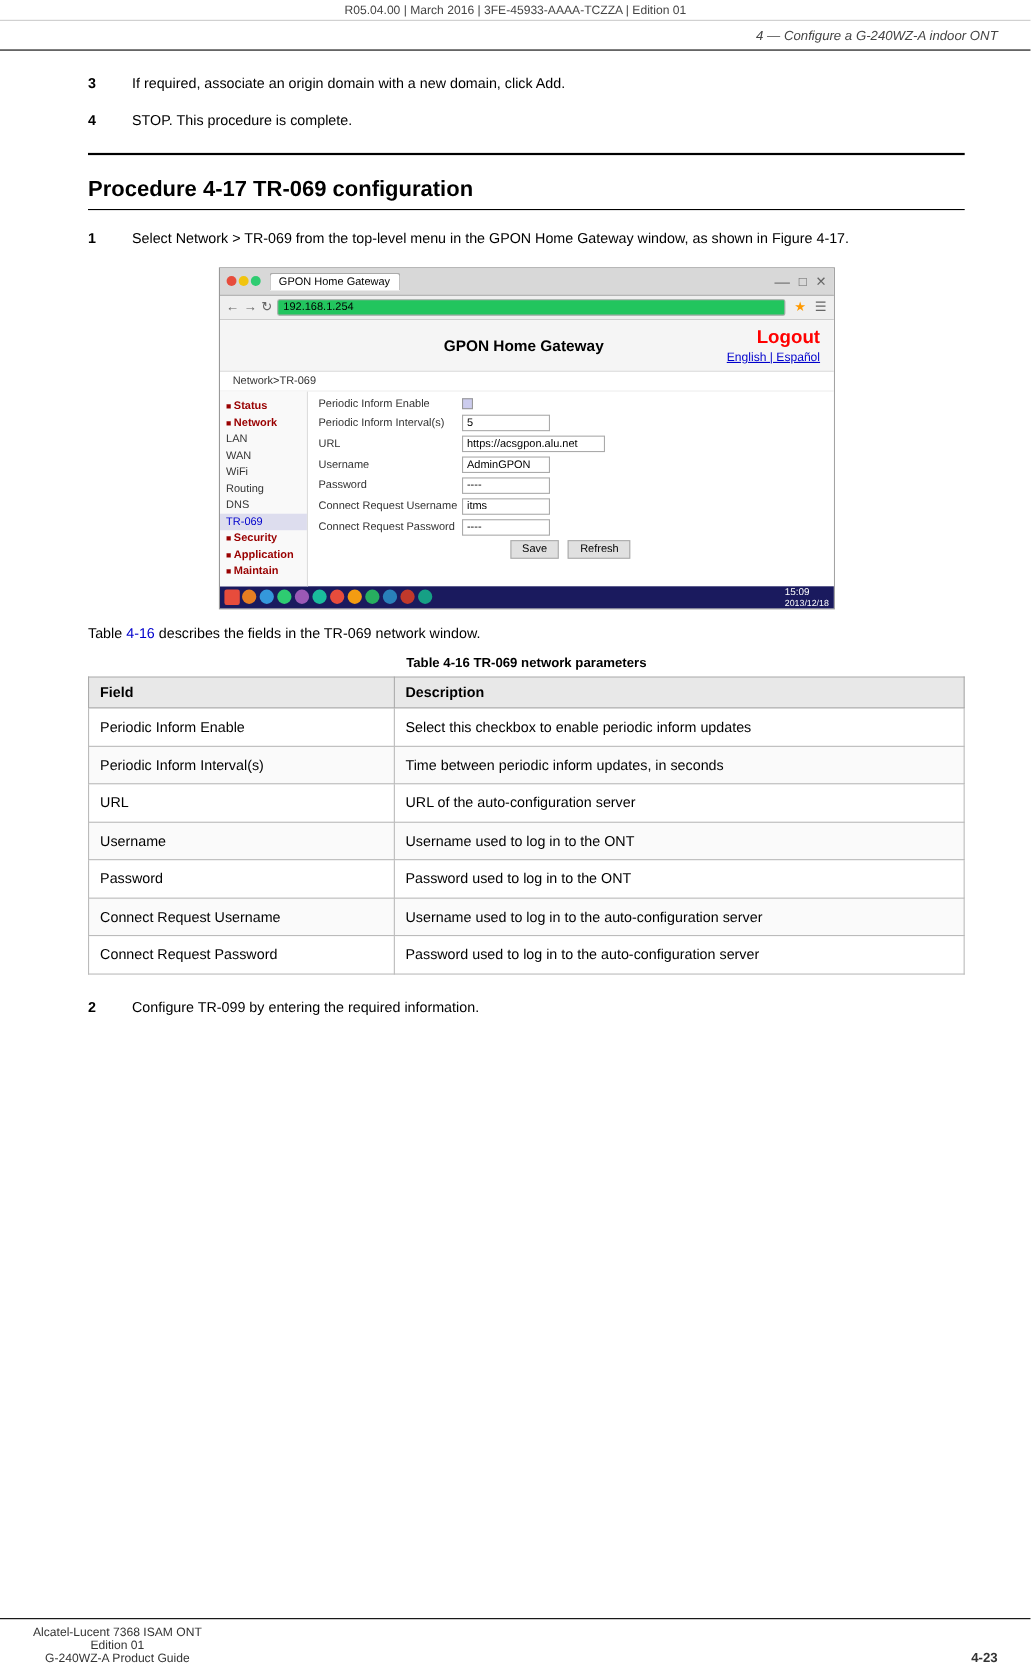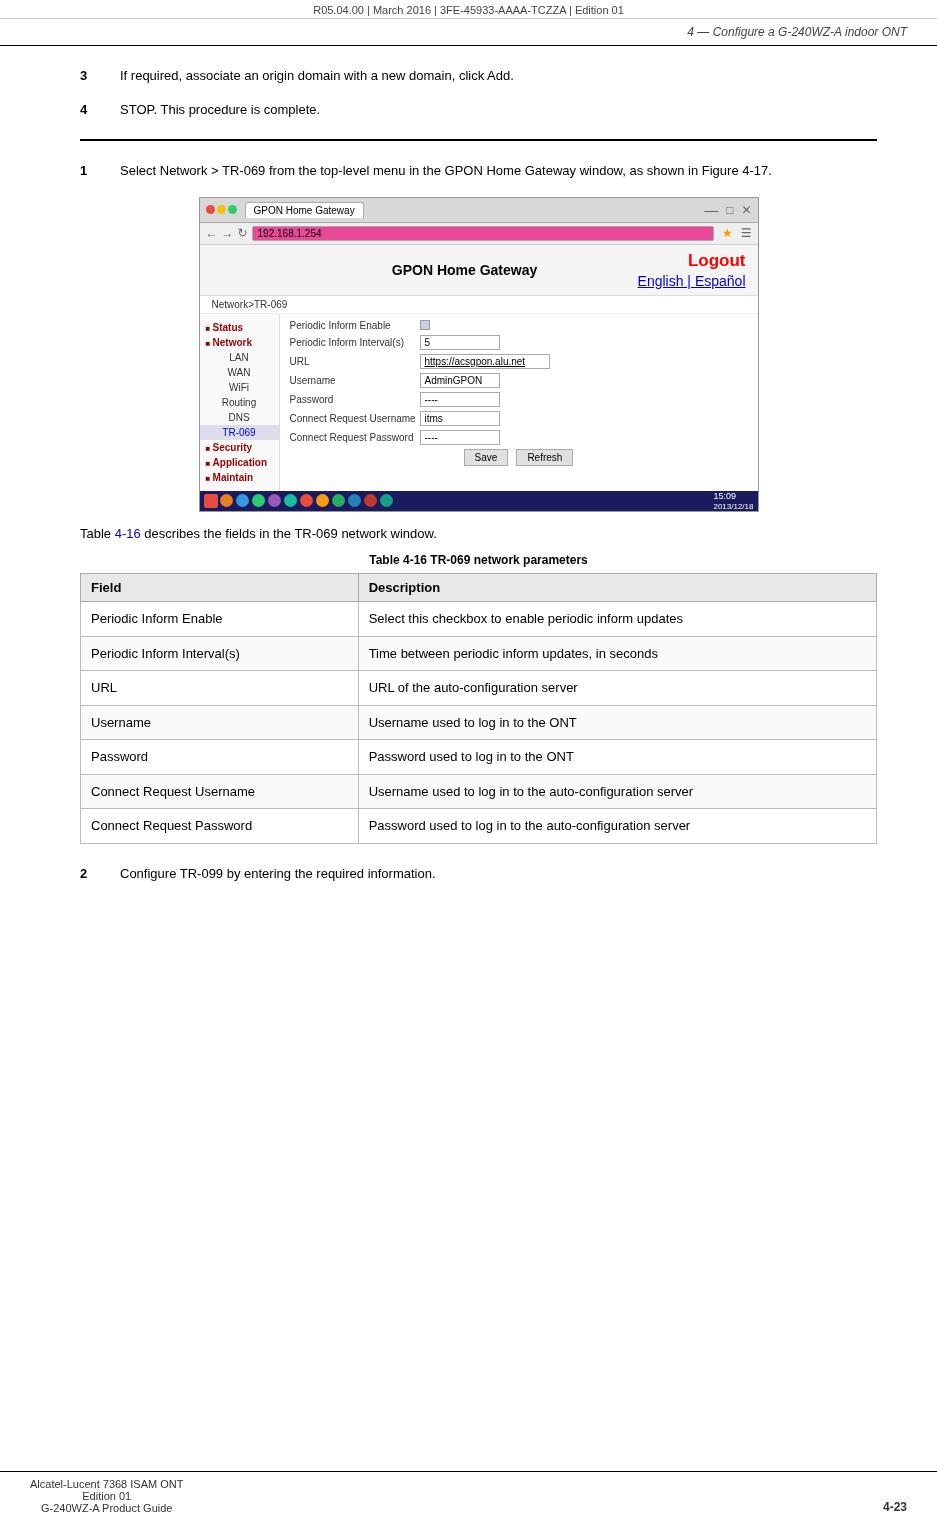--- a/index.html
+++ b/index.html
@@ -117,21 +117,21 @@
       display: flex;
       align-items: center;
       gap: 4px;
       font-size: 10px;
     }
     .nav-arrow {
       font-size: 12px; color: #666; cursor: pointer;
     }
     .address-bar {
       flex: 1;
-      background: #ec4899;
+      background: #22c55e;
       border: 1px solid #aaa;
       padding: 1px 5px;
       font-size: 10px;
       border-radius: 2px;
     }
     .browser-body {
       padding: 0;
       background: #fff;
     }
     .gpon-header {
@@ -147,21 +147,21 @@
       font-weight: bold;
       text-align: center;
       flex: 1;
     }
     .gpon-logout {
       color: red;
       font-size: 17px;
       font-weight: bold;
     }
     .gpon-lang {
-      font-size: 14px;
+      font-size: 11px;
       color: #00c;
       text-decoration: underline;
     }
     .gpon-breadcrumb {
       padding: 3px 12px;
       font-size: 10px;
       color: #333;
       border-bottom: 1px solid #eee;
     }
     .gpon-content {
@@ -171,21 +171,20 @@
       width: 80px;
       background: #f9f9f9;
       border-right: 1px solid #ddd;
       padding: 6px 0;
       font-size: 10px;
     }
     .sidebar-item {
       padding: 2px 6px;
       color: #333;
       cursor: pointer;
-      text-align: center;
     }
     .sidebar-item.active {
       background: #e0e8ff;
     }
     .sidebar-section {
       color: #900;
       font-weight: bold;
       padding: 2px 6px;
       font-size: 10px;
     }
@@ -327,20 +326,21 @@
     <div class="step-text">If required, associate an origin domain with a new domain, click Add.</div>
   </div>
 
   <div class="step-item">
     <div class="step-num">4</div>
     <div class="step-text">STOP. This procedure is complete.</div>
   </div>
 
   <hr class="divider">
 
+  <div class="procedure-heading">Procedure 4-17  TR-069 configuration</div>
 
   <div class="step-item" style="margin-bottom: 16px;">
     <div class="step-num">1</div>
     <div class="step-text">Select Network &gt; TR-069 from the top-level menu in the GPON Home Gateway window, as shown in Figure 4-17.</div>
   </div>
 
 
   <div class="browser-sim">
 
     <div class="browser-chrome">
@@ -404,21 +404,21 @@
             <div class="form-checkbox"></div>
           </div>
 
           <div class="form-row">
             <div class="form-label">Periodic Inform Interval(s)</div>
             <div class="form-input-sim">5</div>
           </div>
 
           <div class="form-row">
             <div class="form-label">URL</div>
-            <div class="form-input-sim" style="min-width:130px;text-decoration:underline;">https://acsgpon.alu.net</div>
+            <div class="form-input-sim" style="min-width:130px;">https://acsgpon.alu.net</div>
           </div>
 
           <div class="form-row">
             <div class="form-label">Username</div>
             <div class="form-input-sim">AdminGPON</div>
           </div>
 
           <div class="form-row">
             <div class="form-label">Password</div>
             <div class="form-input-sim">----</div>

